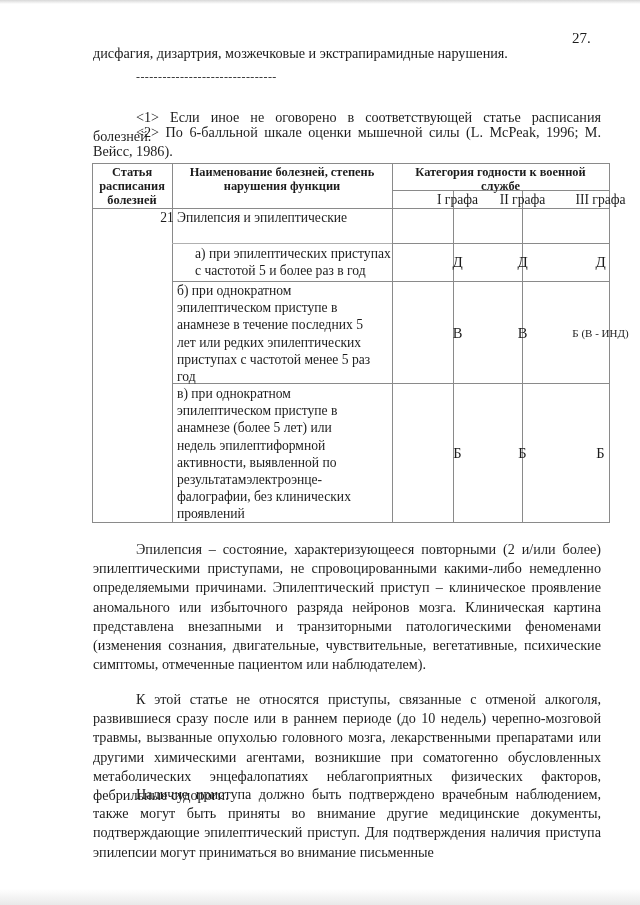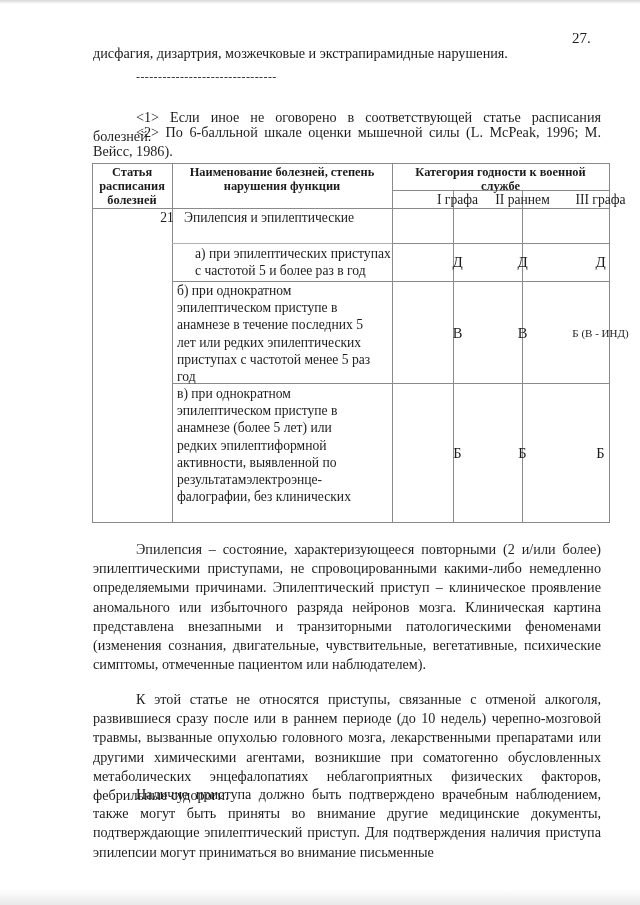--- a/index.html
+++ b/index.html
@@ -94,26 +94,26 @@
   </div>
   <div class="cell hdr" style="left:80px;top:2px;width:220px;">
     <div>Наименование болезней, степень</div>
     <div>нарушения функции</div>
   </div>
   <div class="cell hdr" style="left:300px;top:2px;width:217px;">
     <div>Категория годности к военной</div>
     <div>службе</div>
   </div>
   <div class="cell center" style="left:300px;top:28px;width:61px;">I графа</div>
-  <div class="cell center" style="left:361px;top:28px;width:69px;">II раннем</div>
+  <div class="cell center" style="left:361px;top:28px;width:69px;">II графа</div>
   <div class="cell center" style="left:430px;top:28px;width:87px;text-align:center;">III графа</div>
 
   <div class="cell center" style="left:0;top:46px;width:80px;">21</div>
 
-  <div class="cell body-text" style="left:85px;top:46px;width:215px;margin-left:7px;">
+  <div class="cell body-text" style="left:85px;top:46px;width:215px;">
     <div>Эпилепсия и эпилептические</div>
   </div>
 
   <div class="cell body-text" style="left:103px;top:82px;width:218px;white-space:nowrap;">
     <div>а) при эпилептических приступах</div>
     <div>с частотой 5 и более раз в год</div>
   </div>
   <div class="cell center" style="left:300px;top:91px;width:61px;font-size:15px;">Д</div>
   <div class="cell center" style="left:361px;top:91px;width:69px;font-size:15px;">Д</div>
   <div class="cell center" style="left:430px;top:91px;width:87px;font-size:15px;">Д</div>
@@ -127,24 +127,25 @@
     <div>год</div>
   </div>
   <div class="cell center" style="left:300px;top:162px;width:61px;font-size:14.5px;">В</div>
   <div class="cell center" style="left:361px;top:162px;width:69px;font-size:14.5px;">В</div>
   <div class="cell center" style="left:430px;top:162px;width:87px;font-size:11px;white-space:nowrap;">Б (В - ИНД)</div>
 
   <div class="cell body-text" style="left:85px;top:222px;width:215px;">
     <div>в) при однократном</div>
     <div>эпилептическом приступе в</div>
     <div>анамнезе (более 5 лет) или</div>
-    <div>редких эпилептиформной</div>
+    <div>недель эпилептиформной</div>
     <div>активности, выявленной по</div>
     <div>результатамэлектроэнце-</div>
     <div>фалографии, без клинических</div>
+    <div>проявлений</div>
   </div>
   <div class="cell center" style="left:300px;top:282px;width:61px;font-size:14.5px;">Б</div>
   <div class="cell center" style="left:361px;top:282px;width:69px;font-size:14.5px;">Б</div>
   <div class="cell center" style="left:430px;top:282px;width:87px;font-size:14.5px;">Б</div>
 </div>
 
 <div class="p indent para1">Эпилепсия – состояние, характеризующееся повторными (2 и/или более) эпилептическими приступами, не спровоцированными какими-либо немедленно определяемыми причинами. Эпилептический приступ – клиническое проявление аномального или избыточного разряда нейронов мозга. Клиническая картина представлена внезапными и транзиторными патологическими феноменами (изменения сознания, двигательные, чувствительные, вегетативные, психические симптомы, отмеченные пациентом или наблюдателем).</div>
 <div class="p indent para2">К этой статье не относятся приступы, связанные с отменой алкоголя, развившиеся сразу после или в раннем периоде (до 10 недель) черепно-мозговой травмы, вызванные опухолью головного мозга, лекарственными препаратами или другими химическими агентами, возникшие при соматогенно обусловленных метаболических энцефалопатиях неблагоприятных физических факторов, фебрильные судороги.</div>
 <div class="p indent para3">Наличие приступа должно быть подтверждено врачебным наблюдением, также могут быть приняты во внимание другие медицинские документы, подтверждающие эпилептический приступ. Для подтверждения наличия приступа эпилепсии могут приниматься во внимание письменные</div>
 

